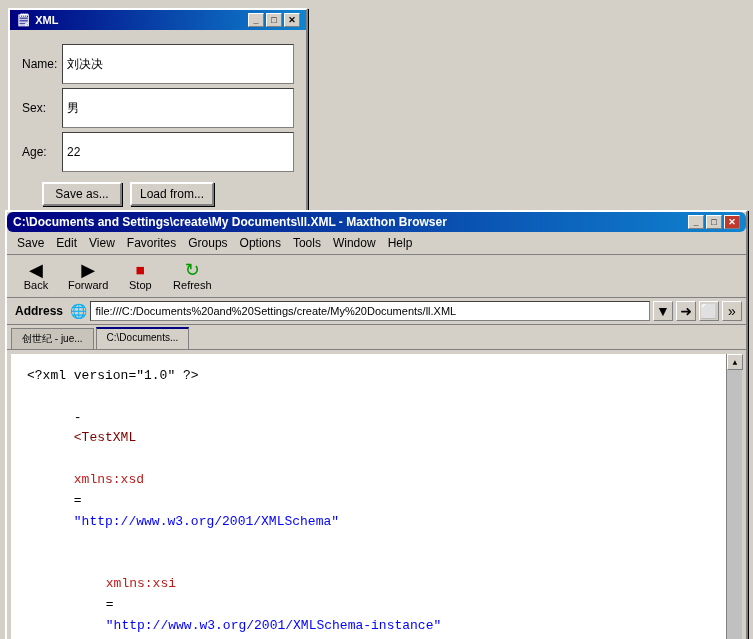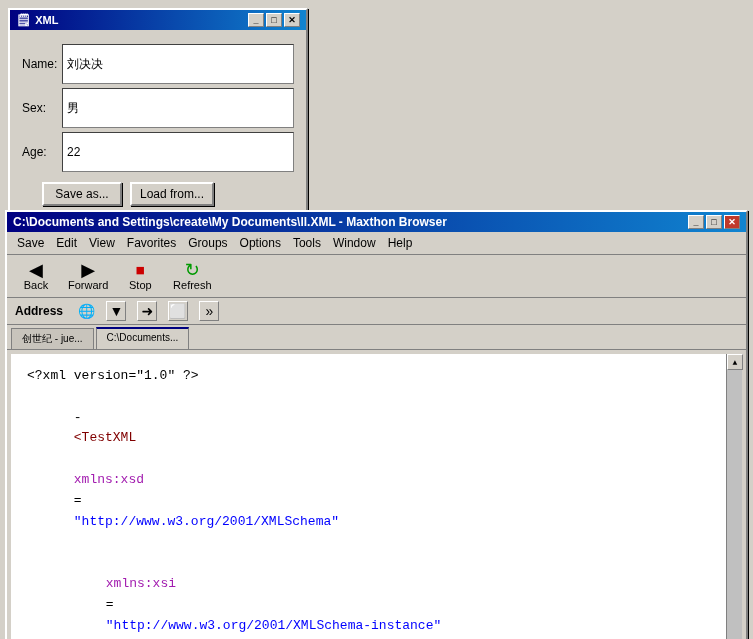--- a/index.html
+++ b/index.html
@@ -112,20 +112,21 @@
     }
     .browser-titlebar {
       background: linear-gradient(to right, #000080, #1084d0);
       color: #fff;
       font-size: 11px;
       font-weight: bold;
       padding: 3px 6px;
       display: flex;
       align-items: center;
       justify-content: space-between;
+      border-radius: 6px;
     }
     .browser-titlebar-title {
       font-size: 12px;
     }
     .browser-titlebar-controls {
       display: flex;
       gap: 2px;
     }
     .win-btn-close {
       width: 16px;
@@ -173,21 +174,21 @@
       border: 1px solid transparent;
     }
     .toolbar-icon {
       font-size: 18px;
       line-height: 1;
     }
     .address-bar {
       display: flex;
       align-items: center;
       padding: 3px 4px;
-      gap: 11px;
+      gap: 3px;
       border-bottom: 1px solid #808080;
       background: #d4d0c8;
     }
     .address-label {
       font-size: 12px;
       font-weight: bold;
       padding: 0 4px;
     }
     .address-icon {
       font-size: 14px;
@@ -245,21 +246,21 @@
       font-family: Courier New, monospace;
       font-size: 13px;
       position: relative;
     }
     .xml-line {
       line-height: 1.6;
       white-space: pre;
     }
     .xml-text { color: #000; }
     .xml-tag { color: #800000; }
-    .xml-attr-name { color: #a21caf; }
+    .xml-attr-name { color: #b91c1c; }
     .xml-attr-value { color: #0000ff; }
     .xml-minus {
       color: #000;
       margin-right: 2px;
     }
     .scrollbar-right {
       position: absolute;
       right: 0;
       top: 0;
       bottom: 0;
@@ -359,20 +360,21 @@
     </div>
     <div class="toolbar-btn">
       <span class="toolbar-icon" style="color:#090;">↻</span>
       <span>Refresh</span>
     </div>
   </div>
 
   <div class="address-bar">
     <span class="address-label">Address</span>
     <span class="address-icon">🌐</span>
+    <input class="address-input" type="text" value="file:///C:/Documents%20and%20Settings/create/My%20Documents/ll.XML" style="">
     <div class="address-go-btn">▼</div>
     <div class="address-go-btn">➜</div>
     <div class="address-go-btn">⬜</div>
     <div class="address-go-btn">»</div>
   </div>
 
   <div class="tabs-bar">
     <div class="tab">创世纪 - jue...</div>
     <div class="tab active">C:\Documents...</div>
   </div>

